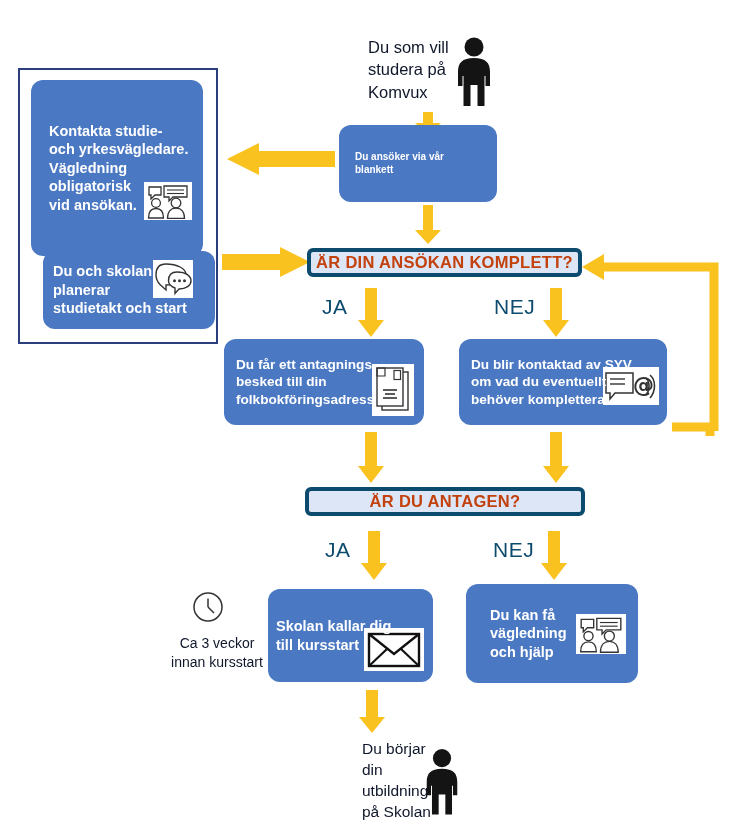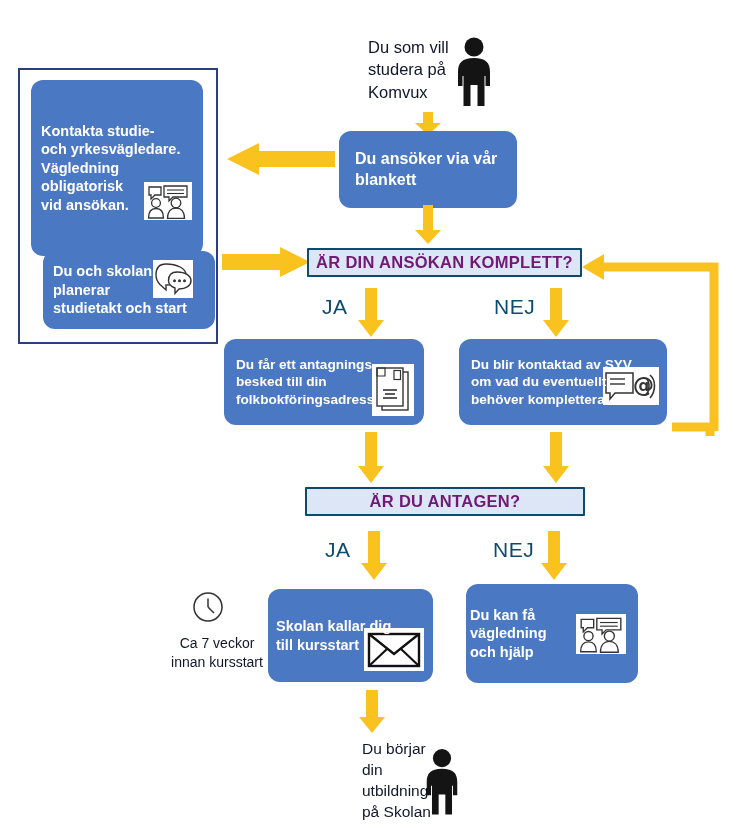--- a/index.html
+++ b/index.html
@@ -21,25 +21,25 @@
     box-sizing:border-box;
     display:flex;
     align-items:center;
   }
   .bluebox .txt{ flex:0 0 auto; }
 
   
   .decision{
     position:absolute;
     background:#DCE6F7;
-    border:2px solid #0c4a6e;
-    border-radius:1px;
+    border:4px solid #0c4a6e;
+    border-radius:6px;
     box-sizing:border-box;
     display:flex;align-items:center;justify-content:center;
-    color:#701a75;
+    color:#c2410c;
     font-weight:bold;
     letter-spacing:.3px;
   }
 
   
   .navytext{
     position:absolute;
     color:#0f172a;
     line-height:1.35;
     white-space:pre-line;
@@ -88,40 +88,40 @@
 
   <svg class="person" style="left:452px;top:36px;" width="44" height="72" viewBox="0 0 44 72">
     <circle cx="22" cy="11" r="9.5" fill="#141414"></circle>
     <path d="M22 22 C10 22 6 27 6 36 L6 50 L10.5 50 L10.5 40 L11.5 40 L11.5 70 L18.5 70 L18.5 49 L25.5 49 L25.5 70 L32.5 70 L32.5 40 L33.5 40 L33.5 50 L38 50 L38 36 C38 27 34 22 22 22 Z" fill="#141414"></path>
   </svg>
 
   <svg class="arrow-down" style="left:413px;top:112px;" width="30" height="24" viewBox="0 0 30 24">
     <polygon points="10,0 20,0 20,11 28,11 15,23 2,11 10,11" fill="#FAC21E"></polygon>
   </svg>
 
-  <div class="bluebox" style="left:339px;top:131px;width:178px;height:77px;padding:0 16px;font-size:16px;">
+  <div class="bluebox" style="left:339px;top:125px;width:158px;height:77px;padding:0 16px;font-size:10px;">
     <span class="txt" style="white-space:pre-line;">Du ansöker via vår
 blankett</span>
   </div>
 
   <svg class="arrow-down" style="left:413px;top:205px;" width="30" height="40" viewBox="0 0 30 40">
     <polygon points="10,0 20,0 20,25 28,25 15,39 2,25 10,25" fill="#FAC21E"></polygon>
   </svg>
 
   <svg class="arrow-left" style="left:225px;top:142px;" width="110" height="34" viewBox="0 0 110 34">
     <polygon points="110,9 34,9 34,1 2,17 34,33 34,25 110,25" fill="#FAC21E"></polygon>
   </svg>
 
   <svg class="arrow-right" style="left:222px;top:246px;" width="90" height="32" viewBox="0 0 90 32">
     <polygon points="0,8 58,8 58,1 88,16 58,31 58,24 0,24" fill="#FAC21E"></polygon>
   </svg>
 
   <div class="frame" style="left:18px;top:68px;width:200px;height:276px;"></div>
 
-  <div class="bluebox" style="left:31px;top:80px;width:172px;height:176px;padding:0 10px;font-size:14.5px;position:absolute;">
+  <div class="bluebox" style="left:31px;top:80px;width:172px;height:176px;padding:0 18px;font-size:14.5px;position:absolute;">
     <span class="txt" style="white-space:pre-line;position:relative;z-index:2;">Kontakta studie-
 och yrkesvägledare.
 Vägledning
 obligatorisk
 vid ansökan.</span>
     <span class="icontile" style="position:absolute;right:11px;bottom:36px;width:48px;height:38px;">
       <svg width="46" height="36" viewBox="0 0 46 36">
         <rect x="0" y="0" width="46" height="36" fill="#ffffff"></rect>
         <path d="M4 4 H16 V12 H10 L6 16 V12 H4 Z" fill="none" stroke="#333" stroke-width="1.3"></path>
         <path d="M19 3 H42 V14 H28 L24 18 V14 H19 Z" fill="none" stroke="#333" stroke-width="1.3"></path>
@@ -226,38 +226,38 @@
   <div class="yesno" style="left:493px;top:538px;">NEJ</div>
   <svg class="arrow-down" style="left:539px;top:531px;" width="30" height="50" viewBox="0 0 30 50">
     <polygon points="9,0 21,0 21,32 28,32 15,49 2,32 9,32" fill="#FAC21E"></polygon>
   </svg>
 
   <svg class="clock" style="left:192px;top:591px;" width="32" height="32" viewBox="0 0 32 32">
     <circle cx="16" cy="16" r="14" fill="none" stroke="#333" stroke-width="1.5"></circle>
     <line x1="16" y1="16" x2="16" y2="7.5" stroke="#333" stroke-width="1.5"></line>
     <line x1="16" y1="16" x2="22" y2="22" stroke="#333" stroke-width="1.5"></line>
   </svg>
-  <div class="navytext" style="left:157px;top:634px;width:120px;font-size:14px;text-align:center;">Ca 7 veckor
+  <div class="navytext" style="left:157px;top:634px;width:120px;font-size:14px;text-align:center;">Ca 3 veckor
 innan kursstart</div>
 
   <div class="bluebox" style="left:268px;top:589px;width:165px;height:93px;padding:0 8px;font-size:14.5px;">
     <span class="txt" style="white-space:pre-line;position:relative;z-index:2;">Skolan kallar dig
 till kursstart</span>
     <span class="icontile" style="position:absolute;right:9px;bottom:11px;width:60px;height:43px;">
       <svg width="60" height="43" viewBox="0 0 60 43">
         <rect x="0" y="0" width="60" height="43" fill="#ffffff"></rect>
         <rect x="5" y="6" width="50" height="32" fill="#ffffff" stroke="#111" stroke-width="2.4"></rect>
         <polyline points="5,6 30,26 55,6" fill="none" stroke="#111" stroke-width="2.4"></polyline>
         <line x1="5" y1="38" x2="23" y2="21" stroke="#111" stroke-width="2.2"></line>
         <line x1="55" y1="38" x2="37" y2="21" stroke="#111" stroke-width="2.2"></line>
       </svg>
     </span>
   </div>
 
-  <div class="bluebox" style="left:466px;top:584px;width:172px;height:99px;padding:0 4px;font-size:14.5px;">
+  <div class="bluebox" style="left:466px;top:584px;width:172px;height:99px;padding:0 24px;font-size:14.5px;">
     <span class="txt" style="white-space:pre-line;position:relative;z-index:2;">Du kan få
 vägledning
 och hjälp</span>
     <span class="icontile" style="position:absolute;right:12px;top:30px;width:50px;height:40px;">
       <svg width="48" height="38" viewBox="0 0 46 36">
         <rect x="0" y="0" width="46" height="36" fill="#ffffff"></rect>
         <path d="M4 4 H16 V12 H10 L6 16 V12 H4 Z" fill="none" stroke="#333" stroke-width="1.3"></path>
         <path d="M19 3 H42 V14 H28 L24 18 V14 H19 Z" fill="none" stroke="#333" stroke-width="1.3"></path>
         <line x1="22" y1="7" x2="39" y2="7" stroke="#333" stroke-width="1.1"></line>
         <line x1="22" y1="10.5" x2="39" y2="10.5" stroke="#333" stroke-width="1.1"></line>

